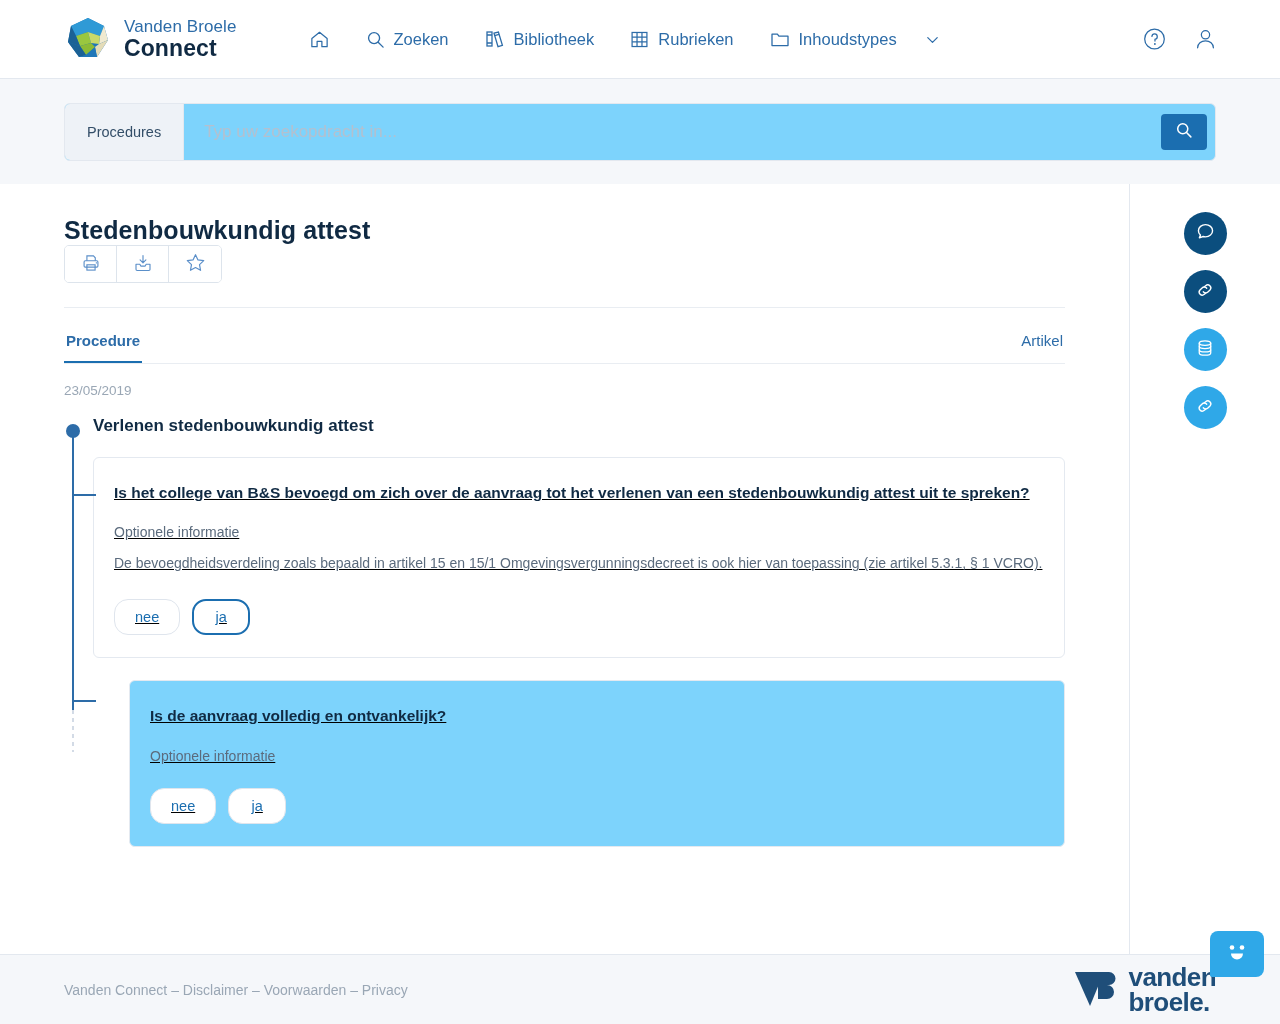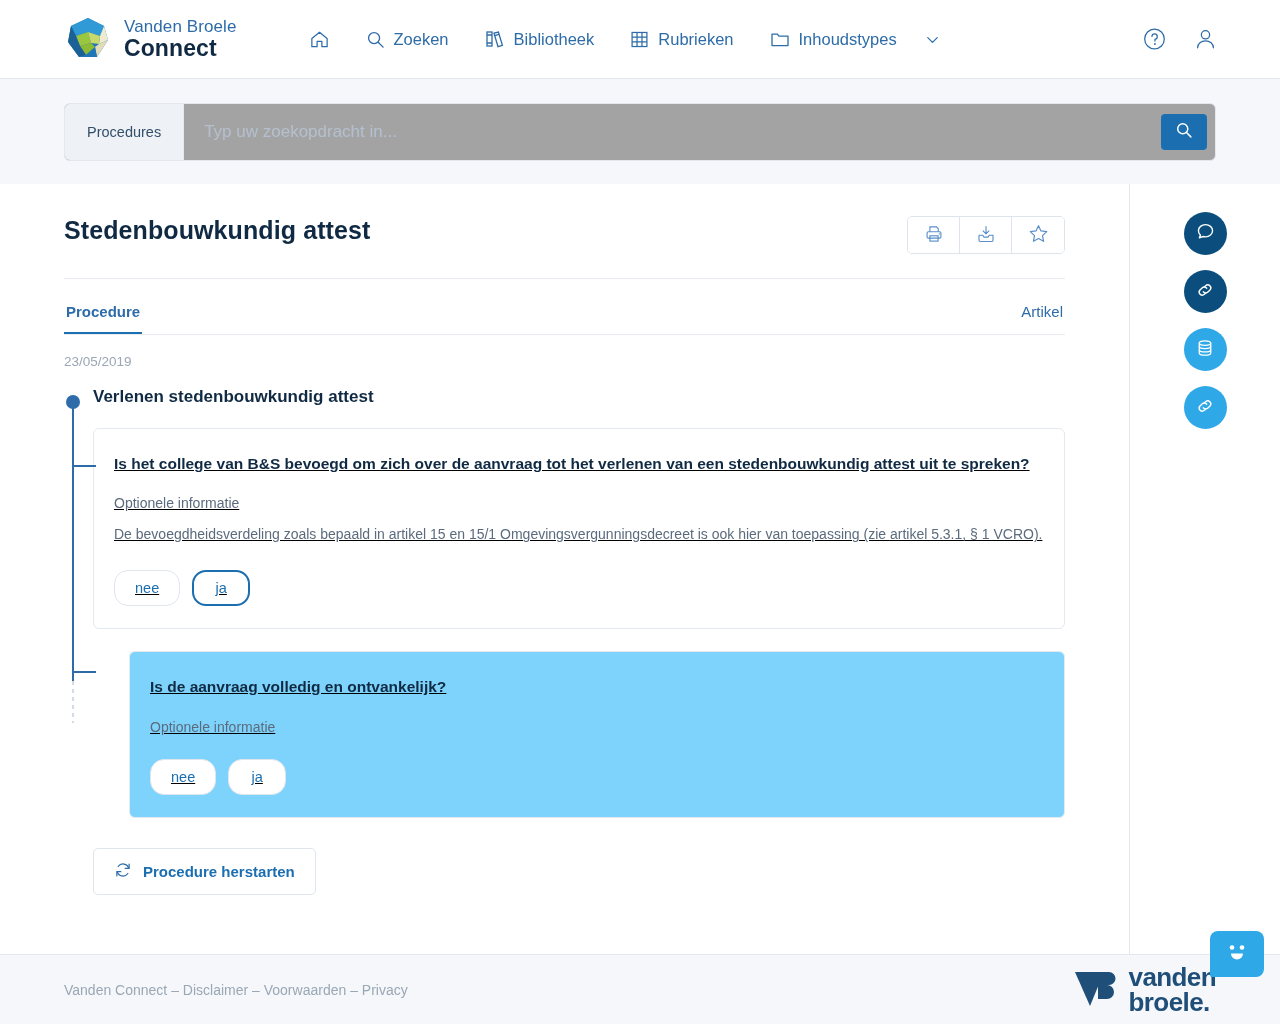--- a/index.html
+++ b/index.html
@@ -40,21 +40,21 @@
   }
   .nav-icon-btn { cursor: pointer; display: block; line-height: 0; }
 
   
   .searchzone {
     height: 105px; background: #f5f7fa;
     display: flex; align-items: center;
     padding: 0 64px;
   }
   .searchbar {
-    flex: 1; height: 58px; background: #a3a3a3;
+    flex: 1; height: 58px; background: #7dd3fc;
     border: 1px solid #e3e8ef; border-radius: 6px;
     display: flex; align-items: center; overflow: hidden;
   }
   .search-scope {
     height: 100%; display: flex; align-items: center;
     padding: 0 22px;
     background: #eef2f7;
     border-right: 1px solid #e3e8ef;
     color: #334e68; font-size: 14.5px;
     cursor: pointer; white-space: nowrap;
@@ -90,21 +90,21 @@
     width: 43px; height: 43px; border-radius: 50%;
     display: flex; align-items: center; justify-content: center;
     cursor: pointer;
   }
   .rail-dark { background: #0b4e7e; }
   .rail-light { background: #2fa8e8; }
 
   
   .titlerow {
     display: flex; align-items: flex-start; justify-content: space-between;
-    padding-bottom: 24px; border-bottom: 1px solid #e9edf2;
+    padding-bottom: 24px; border-bottom: 1px solid #e9edf2; flex-direction: column;
   }
   .page-title { font-size: 25px; color: #102a43; font-weight: 700; letter-spacing: .1px; }
   .tool-group {
     display: flex; border: 1px solid #dde4ec; border-radius: 5px; overflow: hidden;
   }
   .tool-btn {
     width: 52px; height: 36px; background: #fff;
     border: none; border-right: 1px solid #dde4ec;
     display: flex; align-items: center; justify-content: center; cursor: pointer;
   }
@@ -359,30 +359,20 @@
 
       <div class="card muted">
         <div class="q-title">Is de aanvraag volledig en ontvankelijk?</div>
         <div class="q-sub">Optionele informatie</div>
         <div class="answers">
           <button class="ans">nee</button>
           <button class="ans">ja</button>
         </div>
       </div>
 
-      <button class="restart">
-        <span>
-          <svg width="18" height="18" viewBox="0 0 20 20" fill="none" stroke="#2d6ca8" stroke-width="1.4">
-            <path d="M16.4 8.2A6.6 6.6 0 0 0 4.6 6.1" stroke-linecap="round"></path>
-            <path d="M3.6 11.8a6.6 6.6 0 0 0 11.8 2.1" stroke-linecap="round"></path>
-            <path d="M16.8 3.6v4.5h-4.4M3.2 16.4v-4.5h4.4" stroke-linecap="round" stroke-linejoin="round"></path>
-          </svg>
-        </span>
-        <span>Procedure herstarten</span>
-      </button>
     </div>
   </div>
 
   <div class="rail">
     <div class="rail-btn rail-dark">
       <span>
         <svg width="21" height="21" viewBox="0 0 22 22" fill="none" stroke="#ffffff" stroke-width="1.45">
           <path d="M18.4 10.2c0 3.6-3.3 6.4-7.4 6.4a9 9 0 0 1-2.5-.35L4.6 17.6l1.1-2.8a6 6 0 0 1-2.1-4.6c0-3.6 3.3-6.4 7.4-6.4s7.4 2.8 7.4 6.4z" stroke-linejoin="round"></path>
         </svg>
       </span>

